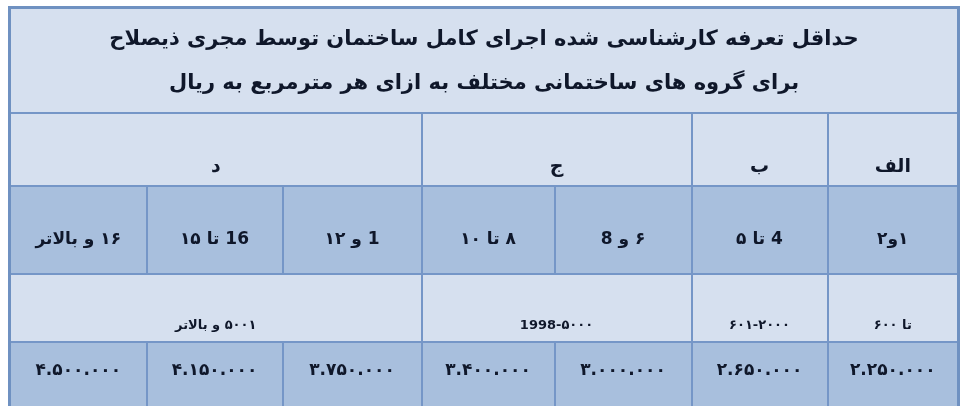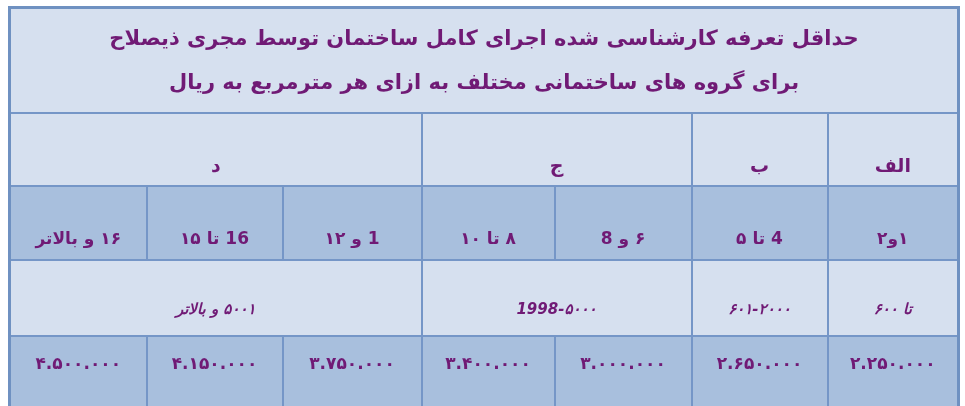--- a/index.html
+++ b/index.html
@@ -23,21 +23,21 @@
     border-collapse: collapse;
     table-layout: fixed;
     width: 949px;
     height: 389px;
     border: 3px solid #6f91c1;
     background: #d6e0ef;
   }
   table.tariff td {
     border: 2px solid #7596c7;
     text-align: center;
-    color: #701a75;
+    color: #0f172a;
     font-weight: bold;
     overflow: hidden;
     white-space: nowrap;
   }
   td.light  { background: #d6e0ef; }
   td.medium { background: #a8bfdd; }
 
   tr.row-title td {
     height: 103px;
     font-size: 21px;
@@ -49,28 +49,27 @@
   tr.row-groups td {
     height: 61px;
     font-size: 19px;
     vertical-align: bottom;
     padding-bottom: 9px;
   }
   tr.row-subgroups td {
     height: 60px;
     font-size: 17px;
     vertical-align: bottom;
-    padding-bottom: 11px;
+    padding-bottom: 25px;
   }
   tr.row-ranges td {
     height: 56px;
-    font-size: 15px;
+    font-size: 13px;
     vertical-align: bottom;
-    padding-bottom: 17px;
-    font-style: italic;
+    padding-bottom: 9px;
   }
   tr.row-values td {
     height: 107px;
     font-size: 17px;
     vertical-align: top;
     padding-top: 16px;
   }
   .num { direction: ltr; unicode-bidi: embed; }
 </style>
 </head>

